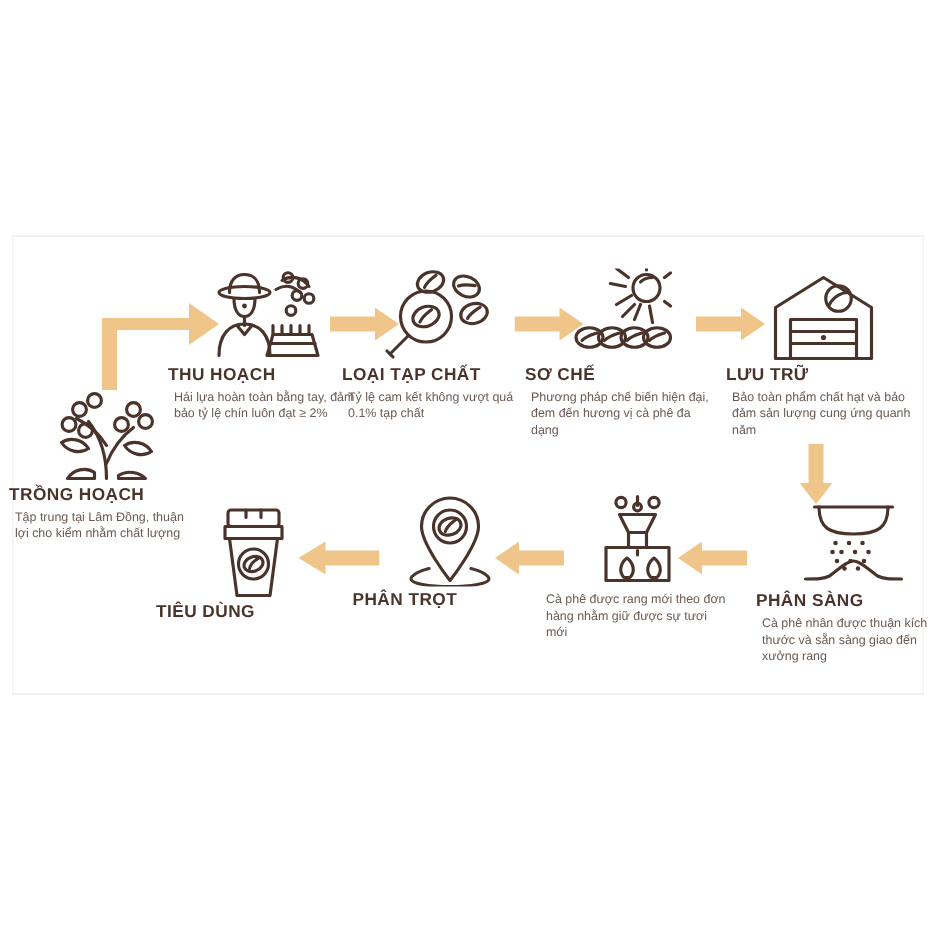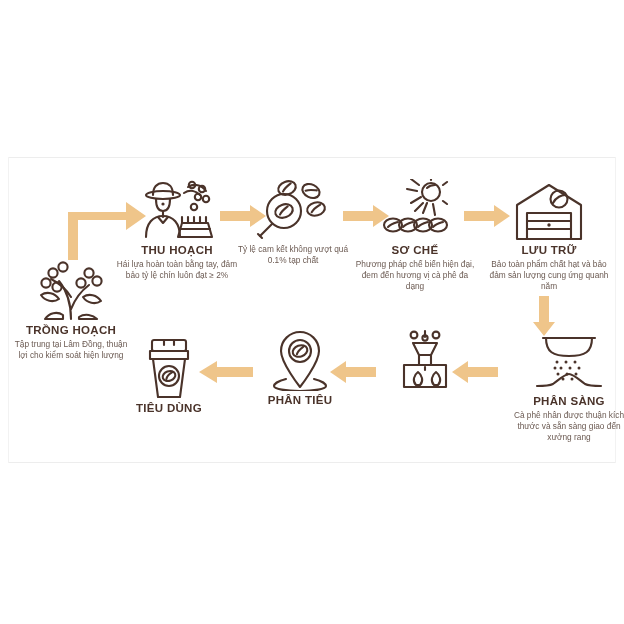--- a/index.html
+++ b/index.html
@@ -16,21 +16,20 @@
   }
   
   .rule-top{position:absolute;left:8px;top:157px;width:608px;height:1px;background:#ededed;}
   .rule-bottom{position:absolute;left:8px;top:462px;width:608px;height:1px;background:#ededed;}
   .rule-left{position:absolute;left:8px;top:157px;width:1px;height:306px;background:#f2f2f2;}
   .rule-right{position:absolute;left:615px;top:157px;width:1px;height:306px;background:#f2f2f2;}
 
   .node{
     position:absolute;
     width:130px;
-    text-align:center;
     color:#4a332a;
   }
   .icon-wrap{
     height:66px;
     display:flex;align-items:flex-end;justify-content:center;
     margin-bottom:3px;
   }
   .icon-wrap svg{display:block;}
   .node-title{
     font-family:"Liberation Sans", sans-serif;
@@ -124,21 +123,21 @@
         <circle cx="56" cy="16" r="4.6"></circle>
           <circle cx="64" cy="24" r="4.6"></circle>
         <circle cx="48" cy="26" r="4.6"></circle>
         <path d="M8 38 C14 34 22 36 26 42 C20 46 12 44 8 38 Z"></path>
         <path d="M50 40 C56 36 64 38 68 44 C62 48 54 46 50 40 Z"></path>
         <path d="M30 58 C24 54 16 56 12 62 L30 62 Z"></path>
         <path d="M46 60 C52 56 60 58 64 62 L46 62 Z"></path>
       </svg>
     </div>
     <div class="node-title">TRỒNG HOẠCH</div>
-    <div class="node-desc">Tập trung tại Lâm Đồng, thuận lợi cho kiểm soát hiện lượng</div>
+    <div class="node-desc">Tập trung tại Lâm Đồng, thuận lợi cho kiểm nhằm chất lượng</div>
   </div>
 
   <div class="node" style="left:112px;top:175px;">
     <div class="icon-wrap">
       <svg width="82" height="62" viewBox="0 0 82 62" fill="none" stroke="#4a332a" stroke-width="2.1" stroke-linecap="round" stroke-linejoin="round">
         <ellipse cx="27" cy="16" rx="17" ry="4"></ellipse>
         <path d="M17 16 C17 8 21 4 27 4 C33 4 37 8 37 16"></path>
         <path d="M20 20 C20 28 23 32 27 32 C31 32 34 28 34 20"></path>
         <circle cx="27" cy="25" r="1.6" fill="#4a332a" stroke="none"></circle>
         <path d="M27 32 L27 38"></path>
@@ -169,20 +168,21 @@
         <path d="M52 14 C55 11 59 10 62 9" transform="rotate(25 57 12)"></path>
         <ellipse cx="62" cy="30" rx="9" ry="6.5" transform="rotate(-15 62 30)"></ellipse>
         <path d="M57 32 C60 29 64 28 67 27" transform="rotate(-15 62 30)"></path>
         <circle cx="30" cy="32" r="17"></circle>
         <path d="M18 45 L6 57"></path>
         <path d="M4 55 L8 59"></path>
         <ellipse cx="30" cy="32" rx="9" ry="6.5" transform="rotate(-20 30 32)"></ellipse>
         <path d="M25 34 C28 31 32 30 35 29" transform="rotate(-20 30 32)"></path>
       </svg>
     </div>
+    <div class="node-title">LOẠI TẠP CHẤT</div>
     <div class="node-desc">Tỷ lệ cam kết không vượt quá 0.1% tạp chất</div>
   </div>
 
   <div class="node" style="left:484px;top:175px;">
     <div class="icon-wrap">
       <svg width="70" height="60" viewBox="0 0 70 60" fill="none" stroke="#4a332a" stroke-width="2.1" stroke-linecap="round" stroke-linejoin="round">
         <path d="M3 24 L35 4 L67 24 L67 58 L3 58 Z"></path>
         <rect x="13" y="32" width="44" height="26"></rect>
         <path d="M13 40 L57 40 M13 48 L57 48"></path>
         <circle cx="35" cy="44" r="1.7" fill="#4a332a" stroke="none"></circle>
@@ -249,33 +249,34 @@
         <path d="M33 2 L33 8"></path>
         <circle cx="33" cy="9" r="2.6"></circle>
         <path d="M21 14 L45 14 L39 26 L27 26 Z"></path>
         <path d="M27 26 L27 36 L39 36 L39 26"></path>
         <path d="M12 36 L54 36 L54 58 L12 58 Z"></path>
         <path d="M33 38 L33 41"></path>
         <path d="M24 56 C20 52 22 46 26 43 C30 46 32 52 28 56 Z"></path>
         <path d="M42 56 C38 52 40 46 44 43 C48 46 50 52 46 56 Z"></path>
       </svg>
     </div>
+    <div class="node-desc">Cà phê được rang mới theo đơn hàng nhằm giữ được sự tươi mới</div>
   </div>
 
   <div class="node" style="left:235px;top:327px;">
     <div class="icon-wrap" style="height:64px;">
       <svg width="60" height="62" viewBox="0 0 60 62" fill="none" stroke="#4a332a" stroke-width="2.1" stroke-linecap="round" stroke-linejoin="round">
         <path d="M30 58 C30 58 49 34 49 22 C49 11 40 3 30 3 C20 3 11 11 11 22 C11 34 30 58 30 58 Z"></path>
         <circle cx="30" cy="22" r="11"></circle>
         <ellipse cx="30" cy="22" rx="7.5" ry="5.5" transform="rotate(-20 30 22)"></ellipse>
         <path d="M26 24 C28 21 32 20 35 19" transform="rotate(-20 30 22)"></path>
         <path d="M16 50 C8 52 4 55 4 57 C4 60 16 62 30 62 C44 62 56 60 56 57 C56 55 52 52 44 50"></path>
       </svg>
     </div>
-    <div class="node-title">PHÂN TIÊU</div>
+    <div class="node-title">PHÂN TRỌT</div>
     <div class="node-desc"></div>
   </div>
 
   <div class="node" style="left:104px;top:335px;">
     <div class="icon-wrap" style="height:64px;">
       <svg width="54" height="62" viewBox="0 0 54 62" fill="none" stroke="#4a332a" stroke-width="2.1" stroke-linecap="round" stroke-linejoin="round">
         <rect x="10" y="3" width="34" height="11" rx="2"></rect>
         <path d="M22 3 L22 8 M32 3 L32 8"></path>
         <path d="M8 14 L46 14 L46 22 L8 22 Z"></path>
         <path d="M11 22 L16 60 L38 60 L43 22"></path>

